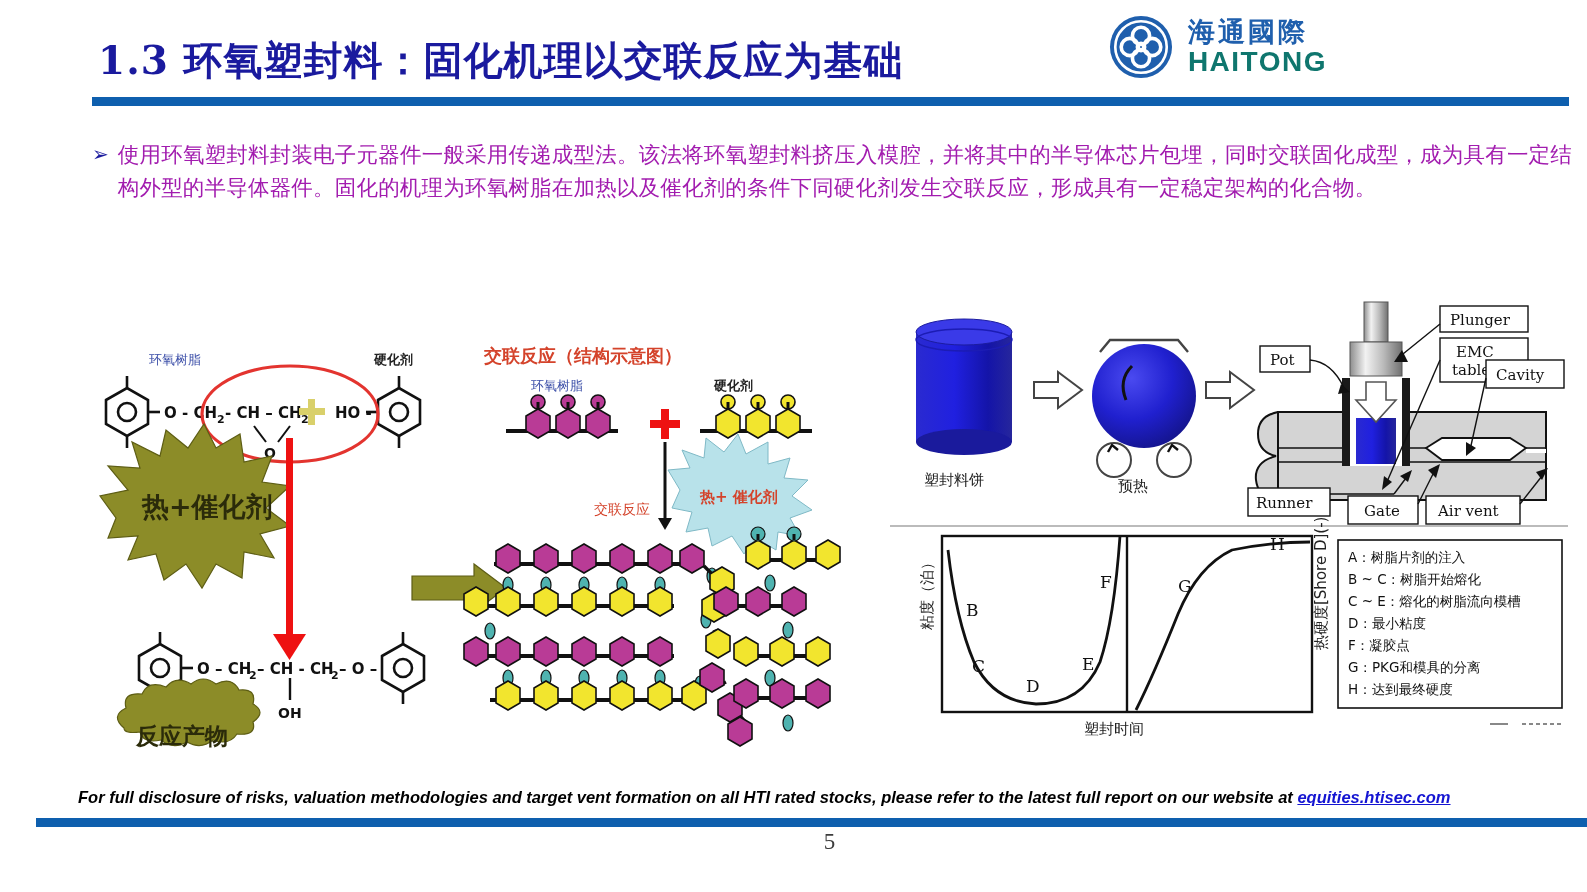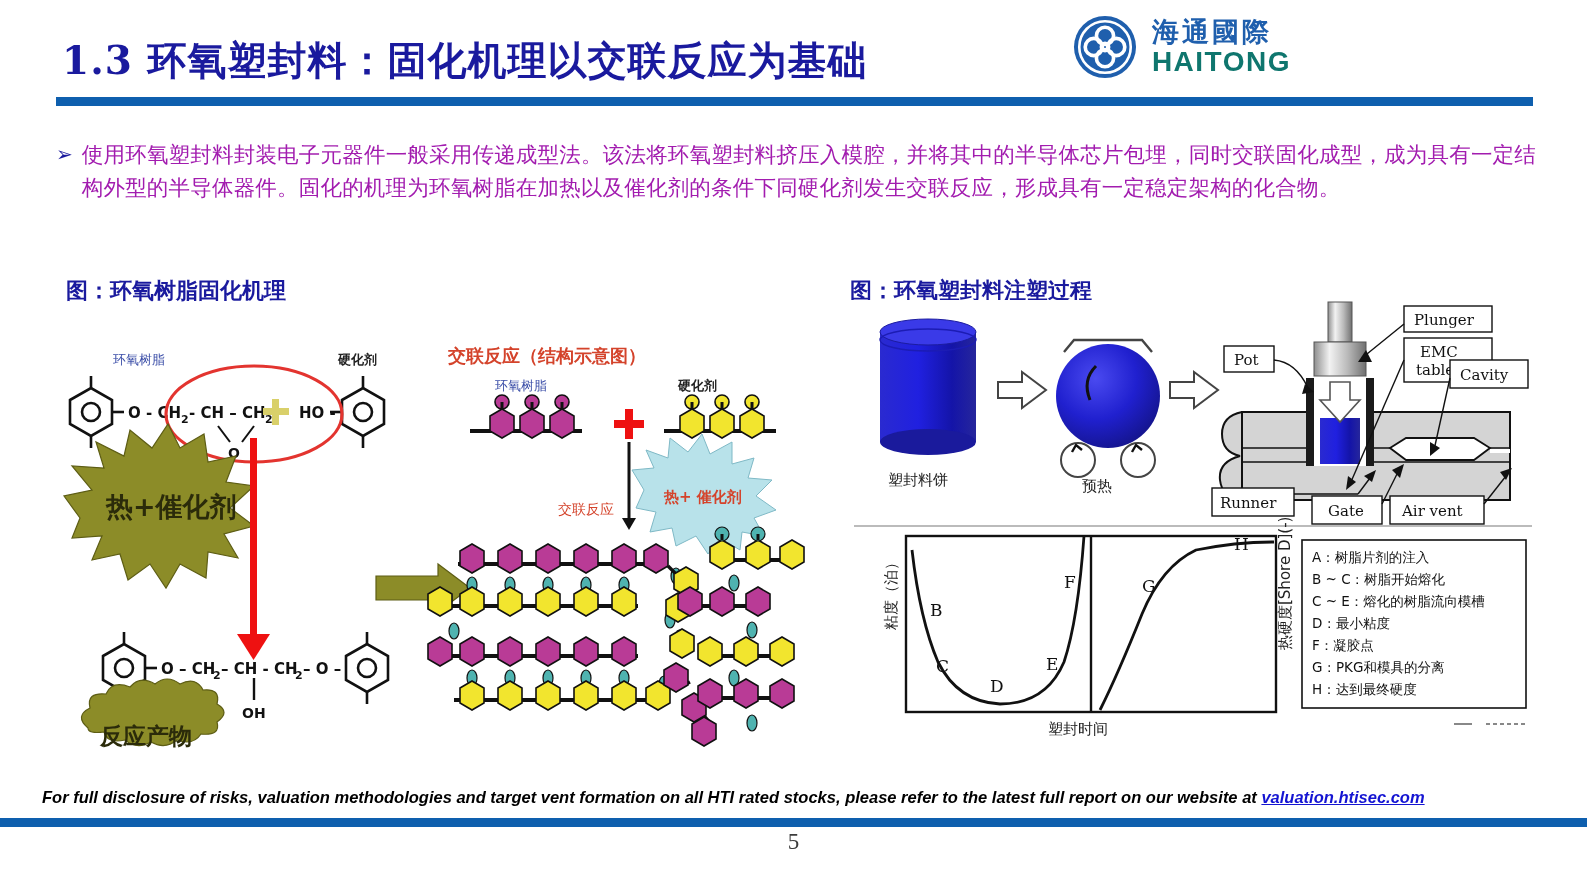--- a/index.html
+++ b/index.html
@@ -1,21 +1,21 @@
 <!DOCTYPE html>
 <html lang="zh"><head>
 <meta charset="utf-8">
 <style>
   html,body{margin:0;padding:0;}
   body{
     width:1587px;height:892px;background:#ffffff;
     font-family:"Liberation Sans","DejaVu Sans",sans-serif;
     overflow:hidden;position:relative;
   }
-  .slide{position:relative;width:1325px;height:892px;}
+  .slide{position:relative;width:1325px;height:892px;margin-left:36px;}
 
   
   .logo-wrap{position:absolute;right:34px;top:14px;display:flex;align-items:center;gap:14px;}
   .logo-mark{width:66px;height:66px;flex:none;}
   .logo-text{display:flex;flex-direction:column;line-height:1;}
   .logo-cn{font-size:27px;font-weight:bold;color:#1f5fad;letter-spacing:3px;
            font-family:"DejaVu Sans",sans-serif;}
   .logo-en{font-size:28px;font-weight:bold;color:#0f766e;letter-spacing:1.5px;margin-top:3px;}
 
   .title{
@@ -92,22 +92,20 @@
   </div>
 
   <div class="title">1.3 环氧塑封料：固化机理以交联反应为基础</div>
   <div class="title-rule"></div>
 
   <div class="bullet">
     <span class="bullet-mark">➢</span>
     <span class="bullet-text">使用环氧塑封料封装电子元器件一般采用传递成型法。该法将环氧塑封料挤压入模腔，并将其中的半导体芯片包埋，同时交联固化成型，成为具有一定结构外型的半导体器件。固化的机理为环氧树脂在加热以及催化剂的条件下同硬化剂发生交联反应，形成具有一定稳定架构的化合物。</span>
   </div>
 
-  <div class="fig-cap" id="cap-left">图：环氧树脂固化机理</div>
-  <div class="fig-cap" id="cap-right">图：环氧塑封料注塑过程</div>
 
   <div class="panel" id="panel-left">
     <svg width="760" height="420" viewBox="0 0 760 420">
       <rect width="760" height="420" fill="#ffffff"></rect>
 
       <text x="55" y="26" font-size="13" fill="#3b4ea8" font-family="DejaVu Sans, sans-serif">环氧树脂</text>
       <text x="280" y="26" font-size="13" fill="#222" font-weight="bold" font-family="DejaVu Sans, sans-serif">硬化剂</text>
 
       <g stroke="#111" stroke-width="2.6" fill="none">
         <polygon points="12,62 33,50 54,62 54,86 33,98 12,86"></polygon>
@@ -514,18 +512,18 @@
           <text x="462" y="394">H：达到最终硬度</text>
         </g>
         <line x1="604" y1="424" x2="622" y2="424" stroke="#888" stroke-width="2"></line>
         <line x1="636" y1="424" x2="676" y2="424" stroke="#888" stroke-width="2" stroke-dasharray="4 3"></line>
       </g>
     </svg>
   </div>
 
 
   <div class="disclaimer">
-    <span>For full disclosure of risks, valuation methodologies and target vent formation on all HTI rated stocks, please refer to the latest full report on our website at </span><a href="#">valuation.htisec.com</a>
+    <span>For full disclosure of risks, valuation methodologies and target vent formation on all HTI rated stocks, please refer to the latest full report on our website at </span><a href="#">equities.htisec.com</a>
   </div>
 
   <div class="bottom-rule"></div>
   <div class="page-num">5</div>
 </div>
 
 </body></html>

